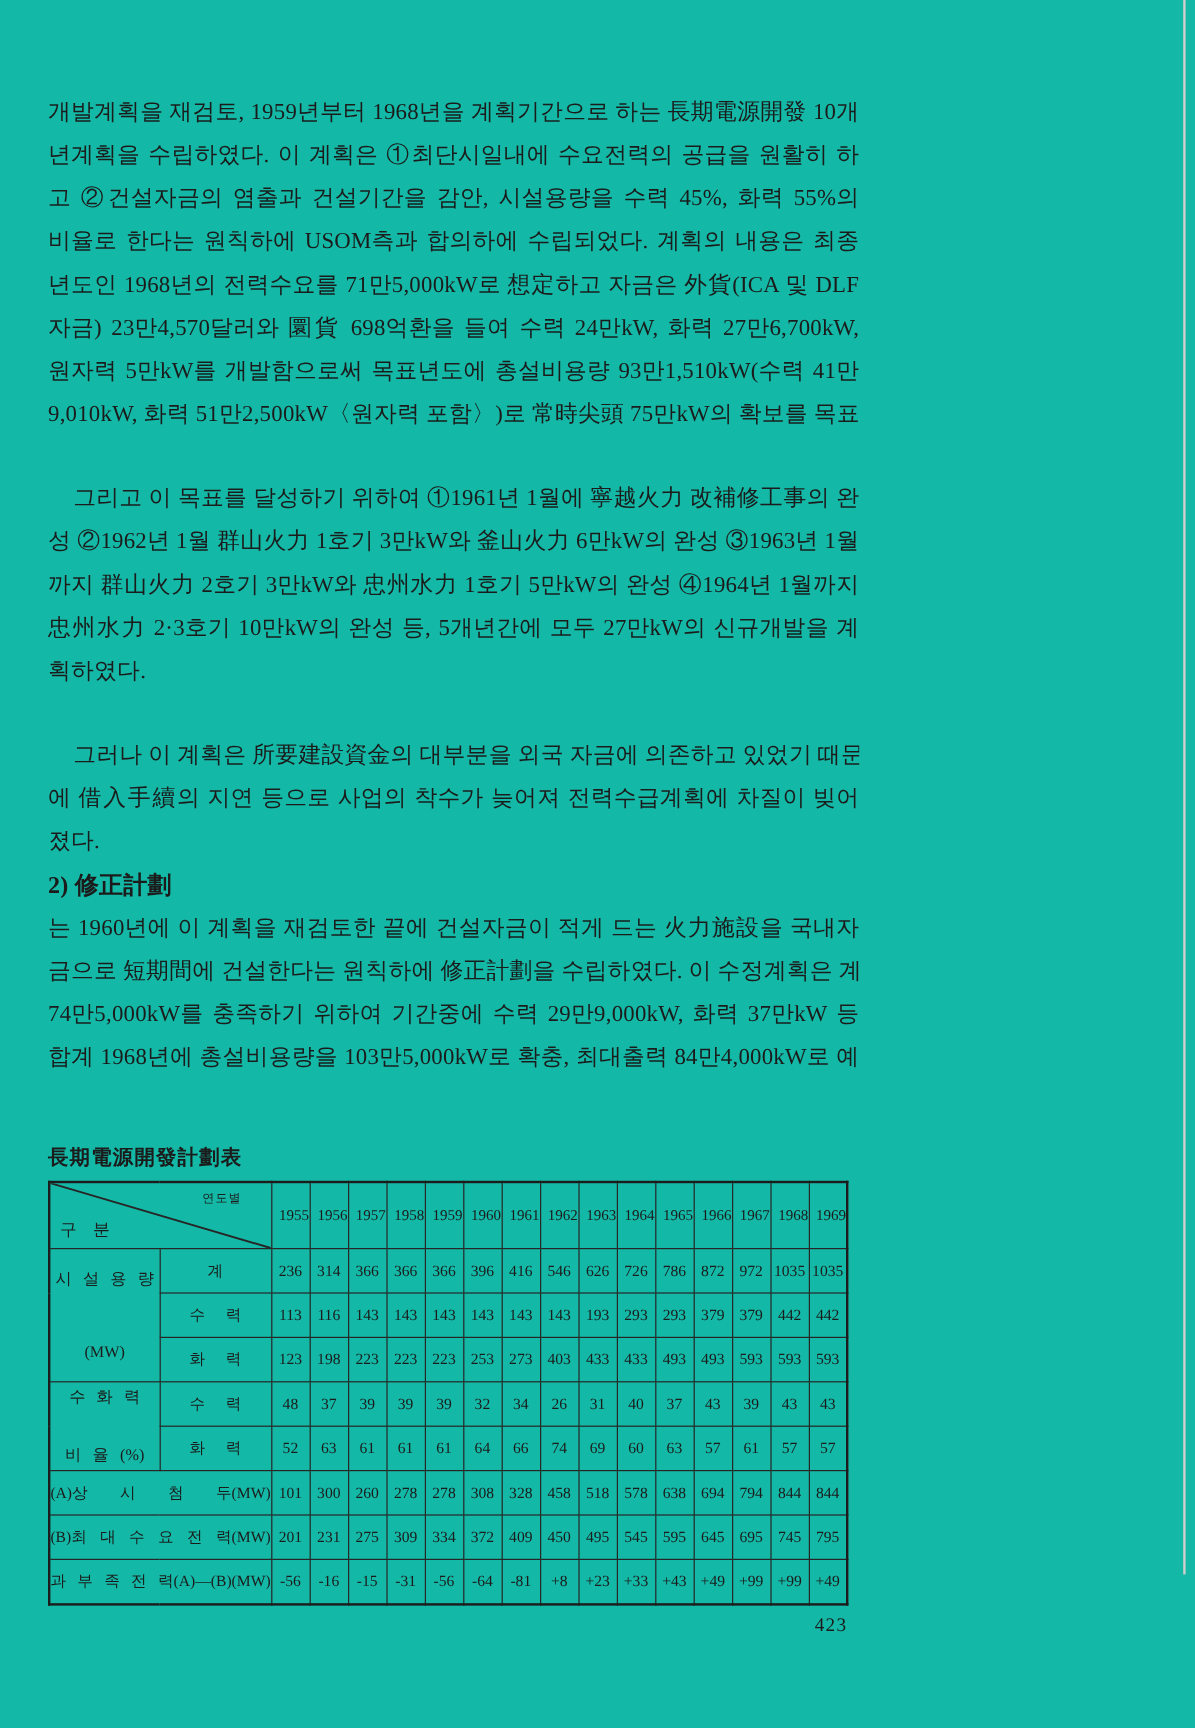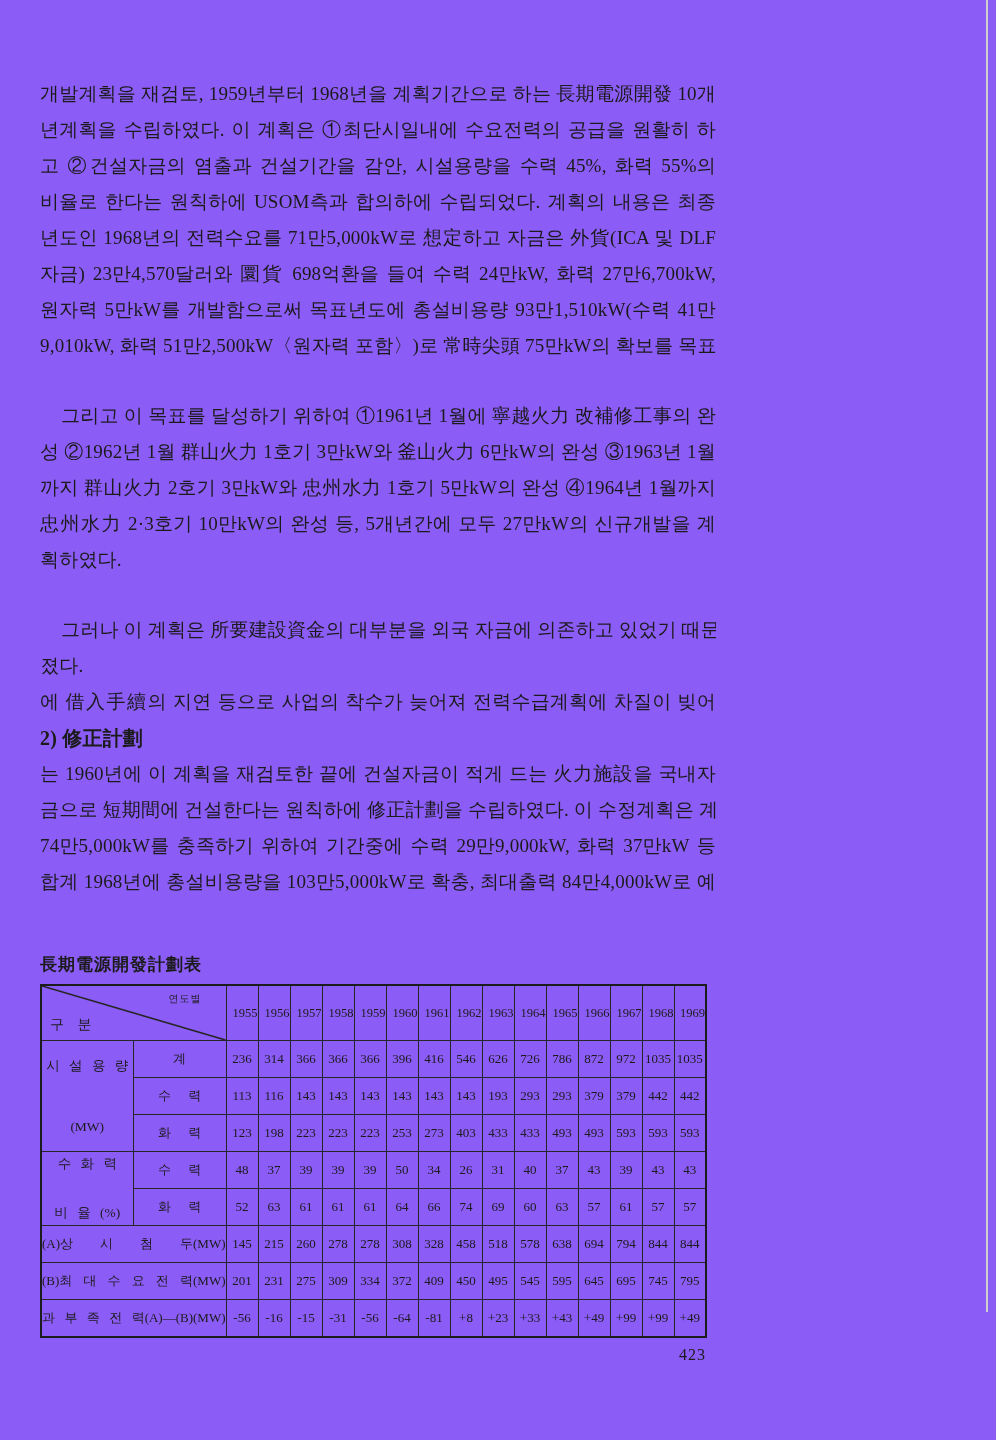--- a/index.html
+++ b/index.html
@@ -1,19 +1,19 @@
 <!DOCTYPE html>
 <html><head>
 <meta charset="utf-8">
 <style>
   html,body{margin:0;padding:0;background:#e8e8e6;}
   .page{
     position:relative;
     width:996px;height:1440px;
-    background:#8b5cf6;
+    background:#14b8a6;
     overflow:hidden;
     font-family:"Liberation Serif", serif;
     color:#1b1b1b;
   }
   .edge-line{
     position:absolute;left:986px;top:0;width:2px;height:1312px;
     background:#cfcfcb;
   }
   .content{position:absolute;inset:0;}
   
@@ -91,22 +91,22 @@
         <div class="tline">년도인 1968년의 전력수요를 71만5,000kW로 想定하고 자금은 外貨(ICA 및 DLF</div>
         <div class="tline">자금) 23만4,570달러와 圜貨 698억환을 들여 수력 24만kW, 화력 27만6,700kW,</div>
         <div class="tline">원자력 5만kW를 개발함으로써 목표년도에 총설비용량 93만1,510kW(수력 41만</div>
         <div class="tline">9,010kW, 화력 51만2,500kW〈원자력 포함〉)로 常時尖頭 75만kW의 확보를 목표로</div>
         <div class="tline indent">그리고 이 목표를 달성하기 위하여 ①1961년 1월에 寧越火力 改補修工事의 완</div>
         <div class="tline">성 ②1962년 1월 群山火力 1호기 3만kW와 釜山火力 6만kW의 완성 ③1963년 1월</div>
         <div class="tline">까지 群山火力 2호기 3만kW와 忠州水力 1호기 5만kW의 완성 ④1964년 1월까지</div>
         <div class="tline">忠州水力 2·3호기 10만kW의 완성 등, 5개년간에 모두 27만kW의 신규개발을 계</div>
         <div class="tline nofill">획하였다.</div>
         <div class="tline indent">그러나 이 계획은 所要建設資金의 대부분을 외국 자금에 의존하고 있었기 때문</div>
+        <div class="tline">에 借入手續의 지연 등으로 사업의 착수가 늦어져 전력수급계획에 차질이 빚어</div>
         <div class="tline nofill">졌다.</div>
-        <div class="tline">에 借入手續의 지연 등으로 사업의 착수가 늦어져 전력수급계획에 차질이 빚어</div>
         <div class="tline nofill heading">2) 修正計劃</div>
         <div class="tline">는 1960년에 이 계획을 재검토한 끝에 건설자금이 적게 드는 火力施設을 국내자</div>
         <div class="tline">금으로 短期間에 건설한다는 원칙하에 修正計劃을 수립하였다. 이 수정계획은 계</div>
         <div class="tline">74만5,000kW를 충족하기 위하여 기간중에 수력 29만9,000kW, 화력 37만kW 등</div>
         <div class="tline">합계 1968년에 총설비용량을 103만5,000kW로 확충, 최대출력 84만4,000kW로 예</div>
       </div>
 
     <h3 class="table-title">長期電源開發計劃表</h3>
 
     <table class="plan-table">
@@ -222,21 +222,21 @@
                 <div class="gline">수 화 력</div>
                 <div class="gline">비 율 (%)</div>
               </div>
             </td>
             <td class="sub">수 력</td>
             <td class="val">48</td>
             <td class="val">37</td>
             <td class="val">39</td>
             <td class="val">39</td>
             <td class="val">39</td>
-            <td class="val">50</td>
+            <td class="val">32</td>
             <td class="val">34</td>
             <td class="val">26</td>
             <td class="val">31</td>
             <td class="val">40</td>
             <td class="val">37</td>
             <td class="val">43</td>
             <td class="val">39</td>
             <td class="val">43</td>
             <td class="val">43</td>
           </tr>
@@ -253,22 +253,22 @@
             <td class="val">69</td>
             <td class="val">60</td>
             <td class="val">63</td>
             <td class="val">57</td>
             <td class="val">61</td>
             <td class="val">57</td>
             <td class="val">57</td>
           </tr>
           <tr>
             <td class="spanlabel" colspan="2">(A)상 시 첨 두(MW)</td>
-            <td class="val">145</td>
-            <td class="val">215</td>
+            <td class="val">101</td>
+            <td class="val">300</td>
             <td class="val">260</td>
             <td class="val">278</td>
             <td class="val">278</td>
             <td class="val">308</td>
             <td class="val">328</td>
             <td class="val">458</td>
             <td class="val">518</td>
             <td class="val">578</td>
             <td class="val">638</td>
             <td class="val">694</td>

